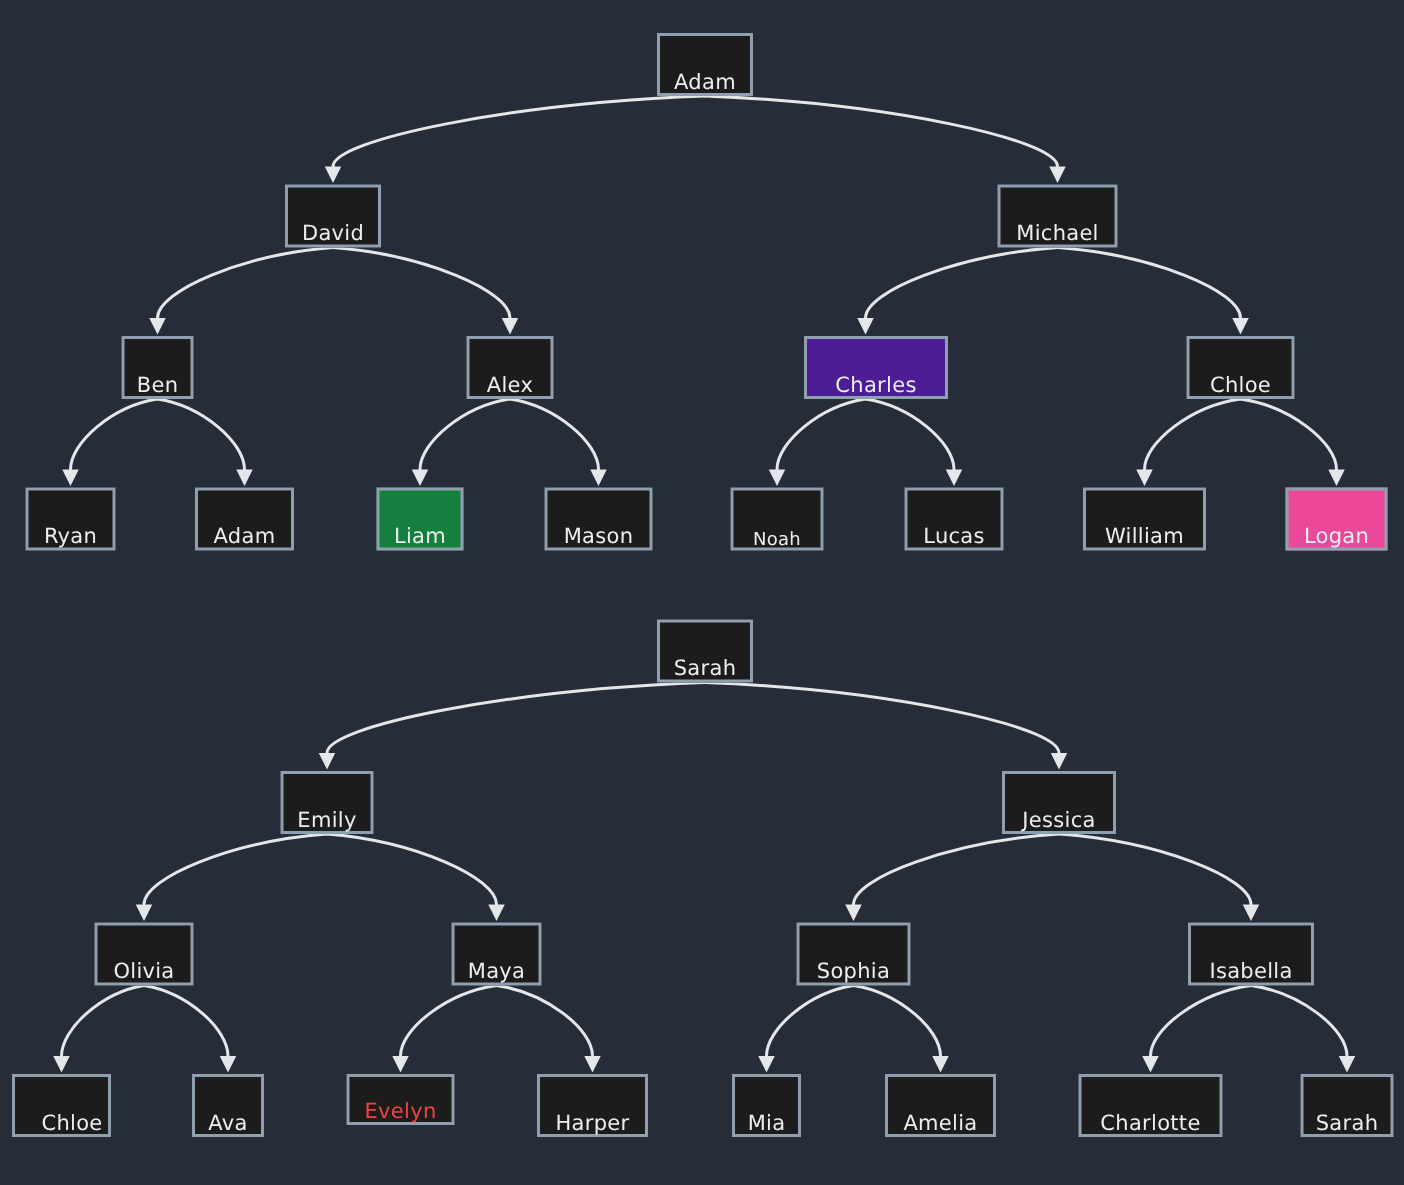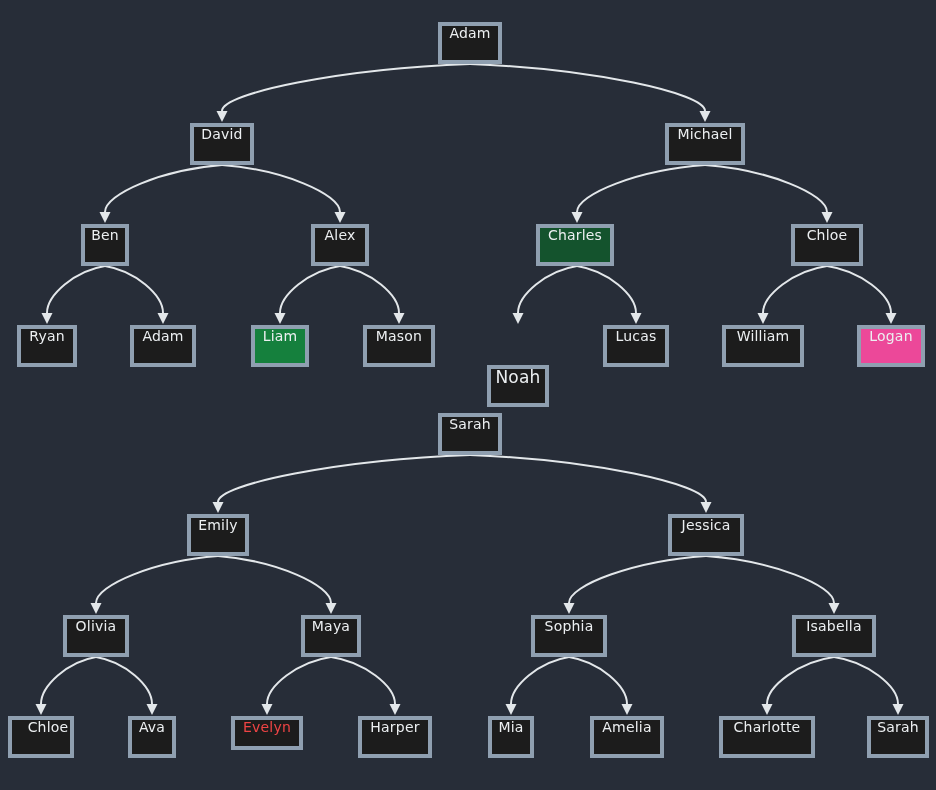--- a/index.html
+++ b/index.html
@@ -21,24 +21,24 @@
     top: 0;
     left: 0;
     width: 936px;
     height: 790px;
     pointer-events: none;
   }
   .node {
     position: absolute;
     box-sizing: border-box;
     display: flex;
-    align-items: flex-start;
+    align-items: flex-end;
     justify-content: center;
     background: #1c1c1c;
-    border: 4px solid #a16207;
+    border: 2px solid #a16207;
     color: #eceff1;
     font-size: 14px;
     line-height: 1;
     letter-spacing: 0.2px;
     white-space: nowrap;
     z-index: 2;
   }
   .node-label {
     display: block;
   }
@@ -114,39 +114,39 @@
       </div>
       <div class="node" style="left: 665px; top: 123px; width: 80px; height: 42px; background: rgb(28, 28, 28); border-color: rgb(143, 159, 176); color: rgb(236, 239, 241); font-size: 14px;">
         <span class="node-label">Michael</span>
       </div>
       <div class="node" style="left: 81px; top: 224px; width: 48px; height: 42px; background: rgb(28, 28, 28); border-color: rgb(143, 159, 176); color: rgb(236, 239, 241); font-size: 14px;">
         <span class="node-label">Ben</span>
       </div>
       <div class="node" style="left: 311px; top: 224px; width: 58px; height: 42px; background: rgb(28, 28, 28); border-color: rgb(143, 159, 176); color: rgb(236, 239, 241); font-size: 14px;">
         <span class="node-label">Alex</span>
       </div>
-      <div class="node" style="left: 536px; top: 224px; width: 78px; height: 42px; background: #14532d; border-color: rgb(143, 159, 176); color: rgb(236, 239, 241); font-size: 14px;">
+      <div class="node" style="left: 536px; top: 224px; width: 96px; height: 42px; background: #4c1d95; border-color: rgb(143, 159, 176); color: rgb(236, 239, 241); font-size: 14px;">
         <span class="node-label">Charles</span>
       </div>
       <div class="node" style="left: 791px; top: 224px; width: 72px; height: 42px; background: rgb(28, 28, 28); border-color: rgb(143, 159, 176); color: rgb(236, 239, 241); font-size: 14px;">
         <span class="node-label">Chloe</span>
       </div>
       <div class="node" style="left: 17px; top: 325px; width: 60px; height: 42px; background: rgb(28, 28, 28); border-color: rgb(143, 159, 176); color: rgb(236, 239, 241); font-size: 14px;">
         <span class="node-label">Ryan</span>
       </div>
       <div class="node" style="left: 130px; top: 325px; width: 66px; height: 42px; background: rgb(28, 28, 28); border-color: rgb(143, 159, 176); color: rgb(236, 239, 241); font-size: 14px;">
         <span class="node-label">Adam</span>
       </div>
       <div class="node" style="left: 251px; top: 325px; width: 58px; height: 42px; background: #15803d; border-color: rgb(143, 159, 176); color: rgb(236, 239, 241); font-size: 14px;">
         <span class="node-label">Liam</span>
       </div>
       <div class="node" style="left: 363px; top: 325px; width: 72px; height: 42px; background: rgb(28, 28, 28); border-color: rgb(143, 159, 176); color: rgb(236, 239, 241); font-size: 14px;">
         <span class="node-label">Mason</span>
       </div>
-      <div class="node" style="left: 487px; top: 325px; width: 62px; height: 42px; background: rgb(28, 28, 28); border-color: rgb(143, 159, 176); color: rgb(236, 239, 241); font-size: 17px; margin-top: 40px;">
+      <div class="node" style="left: 487px; top: 325px; width: 62px; height: 42px; background: rgb(28, 28, 28); border-color: rgb(143, 159, 176); color: rgb(236, 239, 241); font-size: 12px;">
         <span class="node-label">Noah</span>
       </div>
       <div class="node" style="left: 603px; top: 325px; width: 66px; height: 42px; background: rgb(28, 28, 28); border-color: rgb(143, 159, 176); color: rgb(236, 239, 241); font-size: 14px;">
         <span class="node-label">Lucas</span>
       </div>
       <div class="node" style="left: 722px; top: 325px; width: 82px; height: 42px; background: rgb(28, 28, 28); border-color: rgb(143, 159, 176); color: rgb(236, 239, 241); font-size: 14px;">
         <span class="node-label">William</span>
       </div>
       <div class="node" style="left: 857px; top: 325px; width: 68px; height: 42px; background: #ec4899; border-color: rgb(143, 159, 176); color: rgb(236, 239, 241); font-size: 14px;">
         <span class="node-label">Logan</span>

